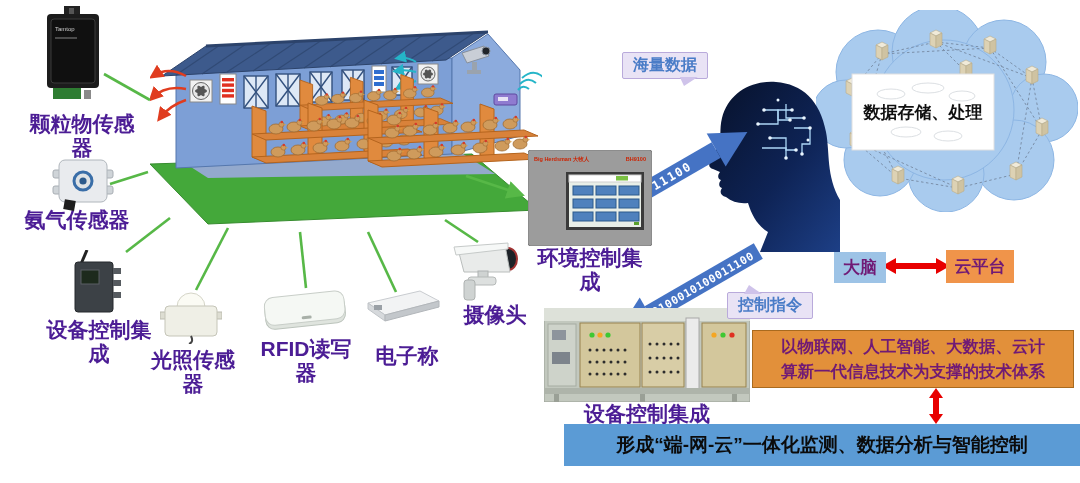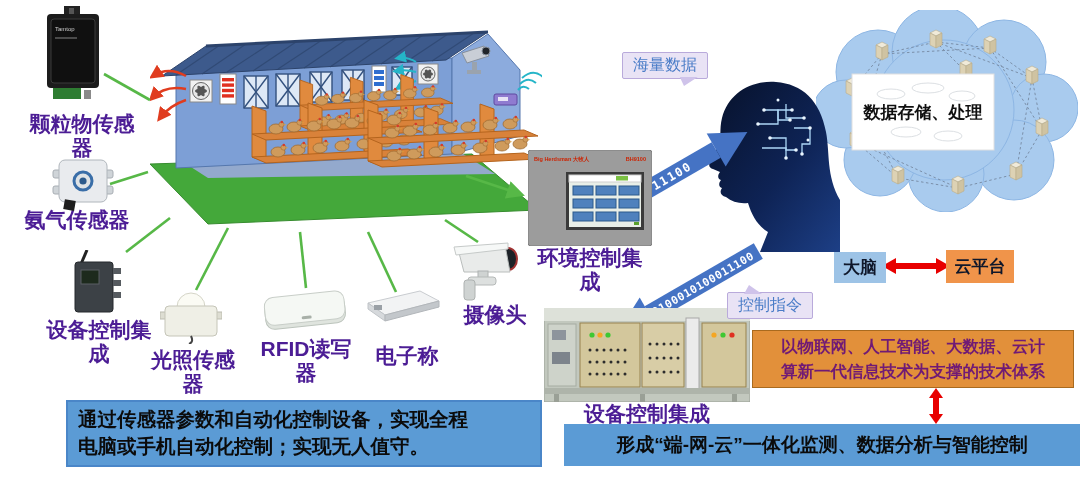--- a/index.html
+++ b/index.html
@@ -1,31 +1,31 @@
 <!DOCTYPE html>
 <html><head>
 <meta charset="utf-8">
 <style>
   html,body{margin:0;padding:0;background:#fff;}
   .stage{position:relative;width:1080px;height:483px;background:#fff;overflow:hidden;
          font-family:"Liberation Sans",sans-serif;}
   .abs{position:absolute;}
   .lbl{position:absolute;font-weight:700;color:#4c1d95;font-size:21px;text-align:center;line-height:1.15;}
   .callout{position:absolute;background:#e9e3f5;border:1.5px solid #b9aadb;border-radius:2px;
-           color:#4a7cc7;font-weight:400;font-size:16px;padding:2px 10px;z-index:6;}
+           color:#4a7cc7;font-weight:700;font-size:16px;padding:2px 10px;z-index:6;}
   .callout:after{content:"";position:absolute;width:0;height:0;border:9px solid transparent;}
   .callout.tail-br:after{border-top-color:#cfc3ea;bottom:-17px;right:14px;transform:skewX(-28deg);}
   .callout.tail-tl:after{border-bottom-color:#cfc3ea;top:-17px;left:12px;transform:skewX(24deg);}
   .bluebox{position:absolute;background:#5b9bd5;color:#0b0b0b;font-weight:700;z-index:5;}
   .bl-left{left:66px;top:400px;width:452px;border:2px solid #4a86c8;font-size:19.5px;
            line-height:1.4;padding:4px 10px;}
   .bl-right{left:564px;top:424px;width:500px;font-size:19px;padding:8px 8px;text-align:center;}
   .techbox{position:absolute;left:752px;top:330px;width:312px;background:#e2903a;border:1.5px solid #a96a1e;
            color:#701a75;font-weight:700;font-size:16.5px;line-height:1.5;text-align:center;padding:3px 4px;z-index:5;}
-  .nodebox{position:absolute;font-weight:700;font-size:17px;text-align:center;color:#0f172a;z-index:5;}
+  .nodebox{position:absolute;font-weight:700;font-size:17px;text-align:center;color:#701a75;z-index:5;}
   .nb-brain{left:834px;top:252px;width:52px;padding:4px 0;background:#9dc3e6;}
   .nb-cloud{left:946px;top:250px;width:68px;padding:5px 0;background:#f0944a;}
   .panel{position:absolute;left:528px;top:150px;z-index:4;}
   .equip{position:absolute;left:544px;top:308px;z-index:4;}
   svg{display:block;}
   .overlay{position:absolute;left:0;top:0;z-index:3;pointer-events:none;}
   .housewrap{position:absolute;left:150px;top:12px;z-index:2;}
   .cloudwrap{position:absolute;left:816px;top:10px;z-index:1;}
   .headwrap{position:absolute;left:698px;top:80px;z-index:2;}
   .bits{font-family:"DejaVu Sans Mono",monospace;font-weight:700;}
@@ -506,18 +506,14 @@
   </div>
   <div class="lbl" style="left:544px;top:402px;width:206px;z-index:4">设备控制集成</div>
 
   <div class="techbox">
     <span>以物联网、人工智能、大数据、云计</span><br>
     <span>算新一代信息技术为支撑的技术体系</span>
   </div>
 
   <div class="bluebox bl-right">形成“端-网-云”一体化监测、数据分析与智能控制</div>
 
-  <div class="bluebox bl-left">
-    <span>通过传感器参数和自动化控制设备，实现全程</span><br>
-    <span>电脑或手机自动化控制；实现无人值守。</span>
-  </div>
 
 </div>
 
 </body></html>

